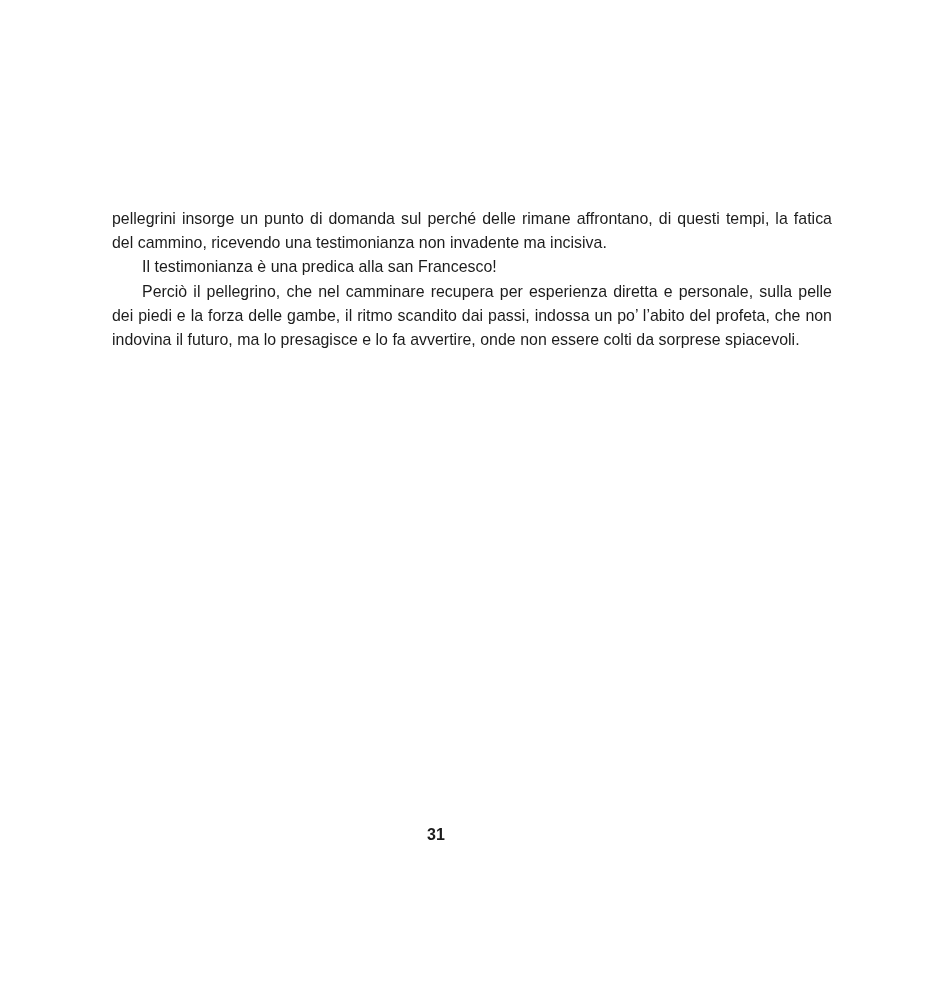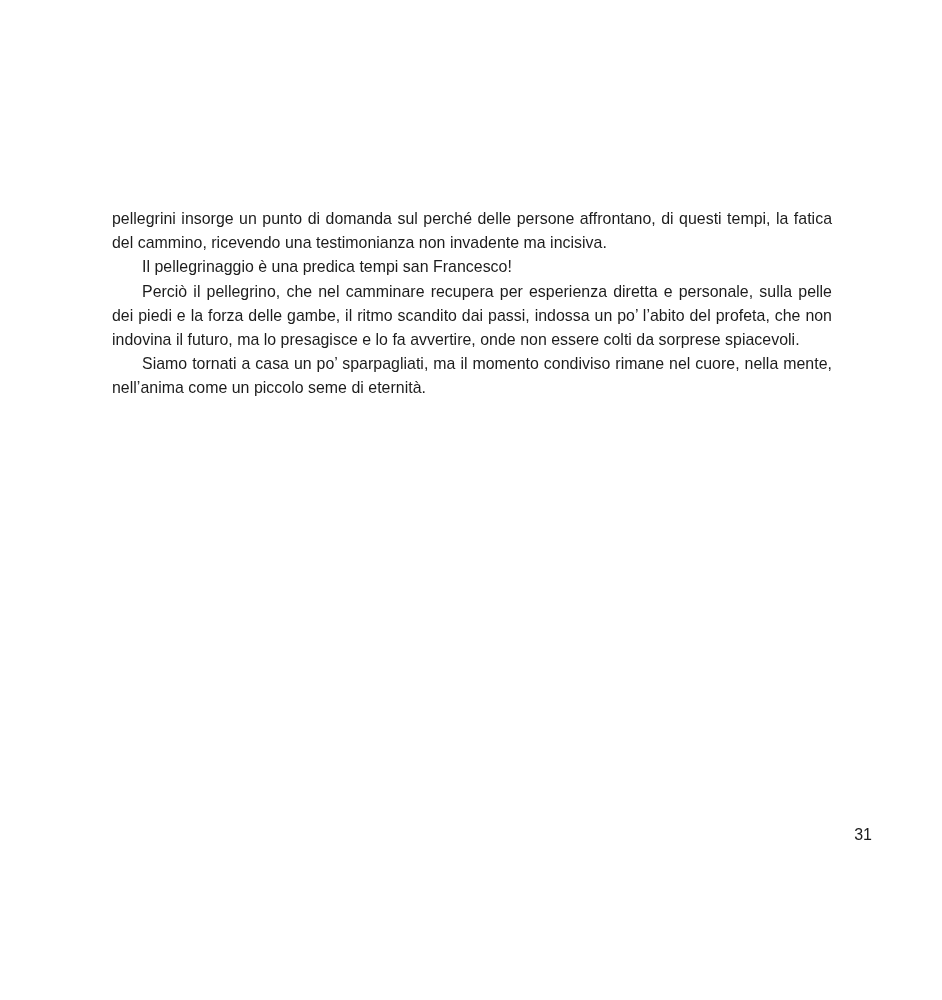--- a/index.html
+++ b/index.html
@@ -41,41 +41,41 @@
     -webkit-font-smoothing: antialiased;
   }
   .para.indent {
     text-indent: 30px;
   }
   .page-number {
     position: absolute;
     left: 0;
     top: 824px;
     width: 872px;
-    text-align: right;
+    text-align: center;
     font-size: 16px;
     line-height: 22px;
     color: #1c1c1c;
     font-family: "Liberation Sans", sans-serif;
+    font-weight: bold;
   }
 </style>
 </head>
 <body>
 
 <div class="page">
 
   <div class="text-block">
 
-    <p class="para">pellegrini insorge un punto di domanda sul perché delle persone affrontano, di questi tempi, la fatica del cammino, ricevendo una testimonianza non invadente ma incisiva.</p>
+    <p class="para">pellegrini insorge un punto di domanda sul perché delle rimane affrontano, di questi tempi, la fatica del cammino, ricevendo una testimonianza non invadente ma incisiva.</p>
 
-    <p class="para indent">Il pellegrinaggio è una predica tempi san Francesco!</p>
+    <p class="para indent">Il testimonianza è una predica alla san Francesco!</p>
 
     <p class="para indent">Perciò il pellegrino, che nel camminare recupera per esperienza diretta e personale, sulla pelle dei piedi e la forza delle gambe, il ritmo scandito dai passi, indossa un po’ l’abito del profeta, che non indovina il futuro, ma lo presagisce e lo fa avvertire, onde non essere colti da sorprese spiacevoli.</p>
 
 
 
-    <p class="para indent">Siamo tornati a casa un po’ sparpagliati, ma il momento condiviso rimane nel cuore, nella mente, nell’anima come un piccolo seme di eternità.</p>
 
   </div>
 
   <div class="page-number">31</div>
 
 </div>
 
 </body></html>

